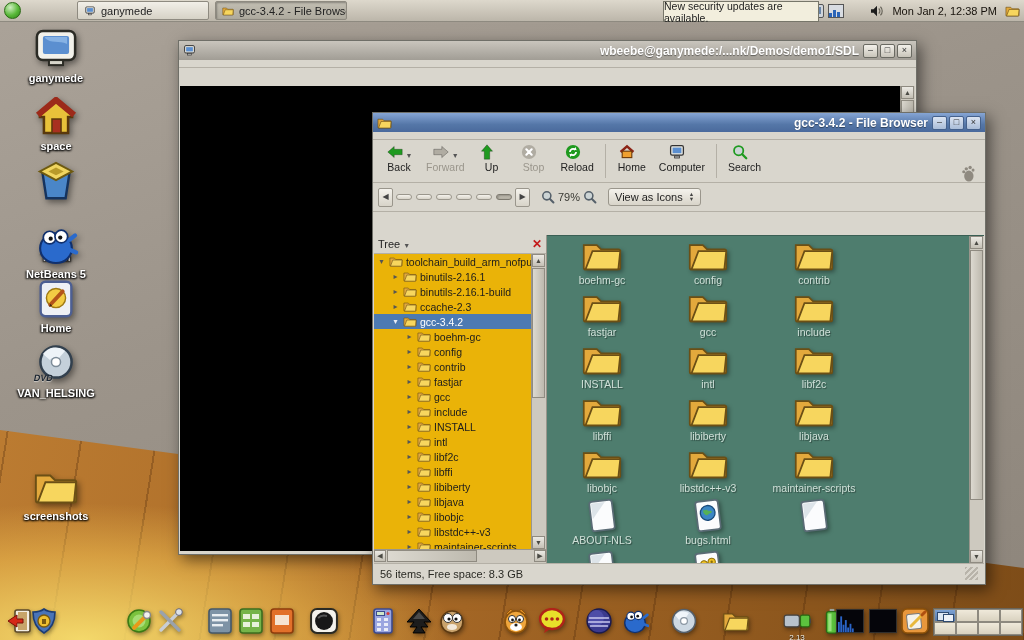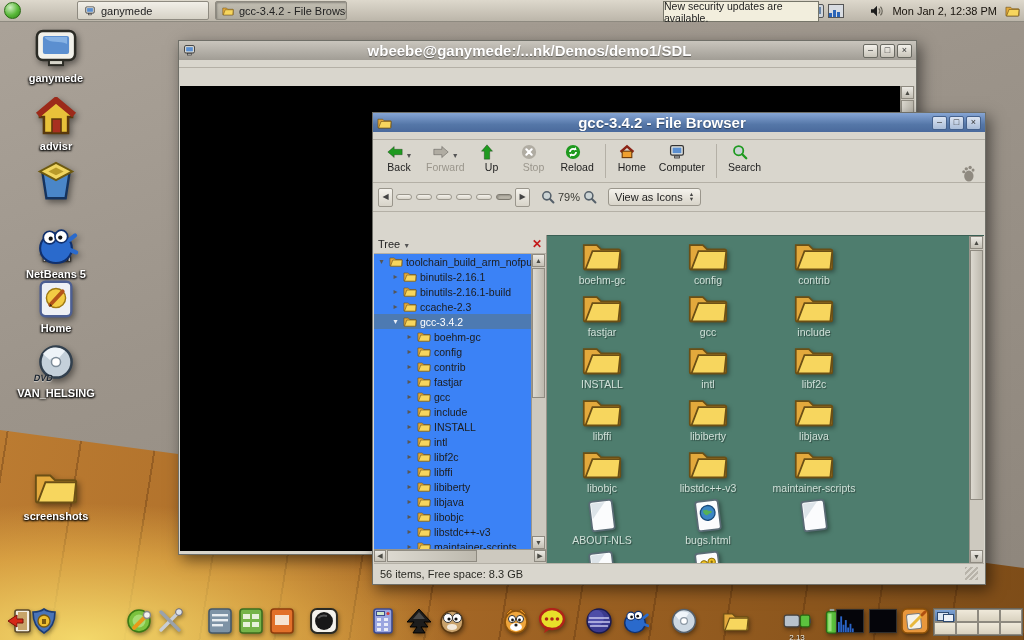--- a/index.html
+++ b/index.html
@@ -10,22 +10,22 @@
   #floor{position:absolute;left:0;top:0;width:1024px;height:640px;
     clip-path:polygon(0 430px,1024px 568px,1024px 640px,0 640px);
     background:
       radial-gradient(520px 190px at 8% 100%, rgba(247,222,110,.95) 0%, rgba(240,190,80,.55) 45%, rgba(240,190,80,0) 72%),
       repeating-linear-gradient(99deg, rgba(70,35,8,.28) 0 2px, rgba(0,0,0,0) 2px 74px),
       linear-gradient(105deg,#c08034 0%,#a96a27 45%,#7d4c18 100%);}
   
   .win{position:absolute;border:1px solid #6f6f68;box-shadow:4px 5px 14px rgba(0,0,0,.5);
        background:#d9d6cd;}
   .titlebar{height:19px;display:flex;align-items:center;padding:0 4px;gap:4px;}
-  .titlebar .t-title{flex:1;text-align:center;font-weight:bold;color:#fff;
-       text-shadow:0 1px 1px rgba(0,0,0,.45);font-size:15px;
+  .titlebar .t-title{flex:1;text-align:right;font-weight:bold;color:#fff;
+       text-shadow:0 1px 1px rgba(0,0,0,.45);font-size:12px;
        white-space:nowrap;overflow:hidden;}
   .winbtns{display:flex;gap:2px;}
   .wbtn{width:13px;height:12px;border:1px solid #6a6a62;border-radius:2px;
         font-size:9px;line-height:10px;text-align:center;color:#333;
         background:linear-gradient(#f2f0ea,#c9c5ba);}
   .blue .titlebar{background:linear-gradient(#86a5d4,#5577a8 60%,#4a6a9c);}
   .blue .wbtn{background:linear-gradient(#dbe4f2,#aabdd8);border-color:#45618c;}
   .gray .titlebar{background:linear-gradient(#c9c5bd,#a19d95);}
   .menubar{display:flex;gap:14px;padding:3px 8px 4px;background:#d9d6cd;
            border-bottom:1px solid #b4b0a6;}
@@ -66,21 +66,21 @@
           background:linear-gradient(#f4f2ec,#d8d4c9);font-size:8px;line-height:16px;text-align:center;color:#444;}
   .zoomctl{color:#3a3a34;display:flex;align-items:center;gap:3px;margin-left:8px;}
   #fb-viewsel{margin-left:8px;display:flex;align-items:center;gap:6px;padding:2px 6px;
       border:1px solid #9a968c;border-radius:3px;background:linear-gradient(#f4f2ec,#d8d4c9);}
   .updown{display:flex;flex-direction:column;font-size:5.5px;line-height:5px;color:#444;}
   #fb-body{position:absolute;left:1px;right:1px;top:122px;bottom:21px;display:flex;}
   
   #fb-side{width:172px;border-right:1px solid #9a968c;display:flex;flex-direction:column;background:#d9d6cd;}
   #side-head{height:18px;display:flex;align-items:center;padding:0 4px;gap:4px;border-bottom:1px solid #b4b0a6;}
   #side-close{color:#c41a1a;font-weight:bold;font-size:12px;margin-left:auto;}
-  #side-tree-wrap{position:relative;flex:1;background:#3b82f6;overflow:hidden;}
+  #side-tree-wrap{position:relative;flex:1;background:#eab308;overflow:hidden;}
   #side-tree{position:absolute;left:0;top:0;right:14px;bottom:0;overflow:hidden;}
   .tree-row{height:15px;display:flex;align-items:center;gap:3px;white-space:nowrap;
             padding-left:calc(var(--d,0)*14px + 3px);font-size:10.5px;color:#1c1c1c;}
   .tree-row[data-selected="true"]{background:#4d7ab2;color:#fff;text-align:right;}
   .expander{width:9px;font-size:8px;color:#555;text-align:center;}
   .tree-row[data-selected="true"] .expander{color:#e8eef8;}
   .tree-row[data-state="open"] .expander::before{content:"▾";}
   .tree-row[data-state="closed"] .expander::before{content:"▸";}
   .minifolder{flex:0 0 14px;}
   #side-hscroll{height:13px;background:#cdc9bf;border-top:1px solid #9a968c;position:relative;}
@@ -447,21 +447,21 @@
         <use href="#sym-computer"></use>
       </svg>
       <span class="dvd-badge"></span>
       <span class="dlabel">ganymede</span>
     </div>
     <div class="dicon" style="top: 96px;">
       <svg width="46" height="42" viewBox="0 0 48 42">
         <use href="#sym-house"></use>
       </svg>
       <span class="dvd-badge"></span>
-      <span class="dlabel">advisr</span>
+      <span class="dlabel">space</span>
     </div>
     <div class="dicon" style="top: 160px; gap: 47px;">
       <svg width="46" height="42" viewBox="0 0 48 42">
         <use href="#sym-trash"></use>
       </svg>
       <span class="dvd-badge"></span>
       <span class="dlabel">Trash</span>
     </div>
     <div class="dicon" style="top: 224px;">
       <svg width="46" height="42" viewBox="0 0 48 42">

